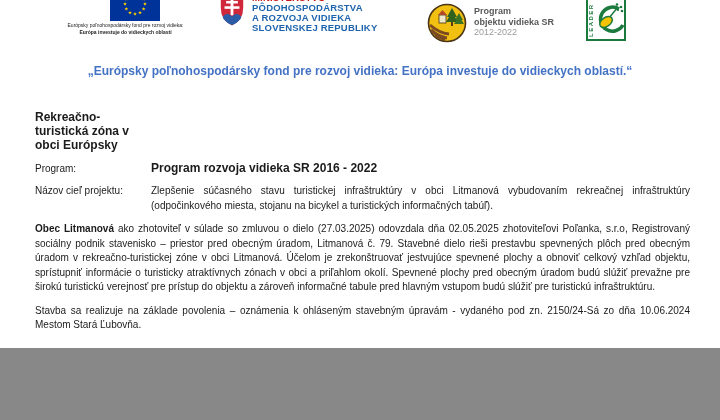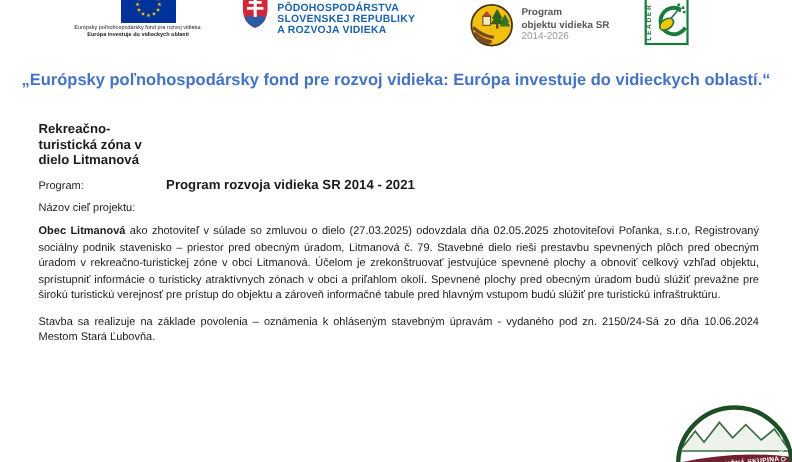--- a/index.html
+++ b/index.html
@@ -1,16 +1,16 @@
 <!DOCTYPE html>
 <html><head>
 <meta charset="utf-8">
 <style>
   html,body{margin:0;padding:0;background:#888;}
-  #page{position:relative;width:720px;height:420px;background:#fff;overflow:hidden;
+  #page{position:relative;width:720px;height:348px;background:#fff;overflow:hidden;
         font-family:"Liberation Sans",sans-serif;color:#1b1b1b;margin:0 auto;}
 
   
   .eu-flag{position:absolute;left:110px;top:-13px;}
   .eu-caption{position:absolute;left:28px;top:22px;width:195px;text-align:center;
               font-size:5px;line-height:6.5px;color:#222;}
   .eu-caption .b{font-weight:700;}
 
   .arms{position:absolute;left:219px;top:-6px;}
   .ministry-text{position:absolute;left:252px;top:0;font-weight:700;font-size:9.5px;
@@ -26,21 +26,21 @@
           border:2px solid #1B7A3D;box-sizing:border-box;}
   .leader-vtext{position:absolute;left:0px;top:2px;height:38px;writing-mode:vertical-rl;
                 transform:rotate(180deg);font-size:6px;font-weight:700;color:#1B7A3D;
                 letter-spacing:1.5px;text-align:center;width:8px;}
   .leader svg{position:absolute;left:7px;top:2px;}
 
   .mas{position:absolute;left:610px;top:364px;}
 
   
   .heading{position:absolute;left:0;right:0;top:64px;text-align:center;
-           font-size:15px;font-weight:700;color:#4472C4;}
+           font-size:12px;font-weight:700;color:#4472C4;}
 
   .content{position:absolute;left:35px;right:30px;top:110px;}
   .frow{display:grid;grid-template-columns:116px 1fr;align-items:baseline;margin-bottom:9px;}
   .flabel{font-size:10px;}
   .fvalue{font-size:12px;font-weight:700;}
   .fvalue.plain{font-size:10px;font-weight:400;text-align:justify;line-height:14.5px;}
 
   .para{font-size:10px;line-height:14.5px;text-align:justify;margin:9px 0 0 0;}
   .para b{font-weight:700;}
   .para:first-of-type{}
@@ -80,70 +80,71 @@
       <path d="M1.5,0 H22.5 V13 Q22.5,25 12,29.5 Q1.5,25 1.5,13 Z" fill="#D1273B"></path>
       <rect x="10.7" y="3" width="2.6" height="17" fill="#fff"></rect>
       <rect x="6.5" y="6.5" width="11" height="2.4" fill="#fff"></rect>
       <rect x="5" y="11.5" width="14" height="2.4" fill="#fff"></rect>
       <path d="M3.5,21 Q7.5,16.5 12,21 Q16.5,16.5 20.5,21 L20.5,22.5 Q17,27.5 12,29 Q7,27.5 3.5,22.5 Z" fill="#2B5CA8"></path>
     </svg>
   </div>
   <div class="ministry-text">
     <span class="cut">MINISTERSTVO</span>
     <div>PÔDOHOSPODÁRSTVA</div>
+    <div>A ROZVOJA VIDIEKA</div>
     <div>SLOVENSKEJ REPUBLIKY</div>
-    <div>A ROZVOJA VIDIEKA</div>
   </div>
 
   <div class="prv-badge">
     <svg width="40" height="40" viewBox="0 0 40 40">
       <circle cx="20" cy="20" r="18.5" fill="#F2C011" stroke="#4A3415" stroke-width="1.6"></circle>
       <path d="M3,22 Q12,30 22,31" stroke="#7B4A21" stroke-width="3" fill="none"></path>
       <path d="M4,27 Q12,34 20,35" stroke="#7B4A21" stroke-width="3" fill="none"></path>
       <path d="M8,32 Q13,36 18,37" stroke="#7B4A21" stroke-width="2.5" fill="none"></path>
       <rect x="12" y="12" width="7" height="8" fill="#EFE8C8" stroke="#4A3415" stroke-width="0.8"></rect>
       <path d="M11,12 L15.5,7 L20,12 Z" fill="#B24A2A"></path>
       <path d="M25,5 L20,14 H30 Z" fill="#2F611F"></path>
       <path d="M25,9 L19,19 H31 Z" fill="#2F611F"></path>
       <rect x="24" y="19" width="2" height="4" fill="#5B3A17"></rect>
       <path d="M32,10 L28,17 H36 Z" fill="#3A7326"></path>
       <path d="M32,13 L27,21 H37 Z" fill="#3A7326"></path>
     </svg>
   </div>
   <div class="prv-text">
     <div class="l1">Program</div>
     <div class="l2">objektu vidieka SR</div>
-    <div class="l3">2014-2026</div>
+    <div class="l3">2012-2022</div>
   </div>
 
   <div class="leader">
     <div class="leader-vtext">LEADER</div>
     <svg width="30" height="38" viewBox="0 0 30 38">
       <path d="M24,8 A12,12 0 1 0 28,24" stroke="#1B7A3D" stroke-width="3.5" fill="none"></path>
       <line x1="14" y1="17" x2="23" y2="6" stroke="#1B7A3D" stroke-width="1.5"></line>
       <ellipse cx="11" cy="21" rx="7" ry="4.5" transform="rotate(-35 11 21)" fill="#F5C400" stroke="#1B7A3D" stroke-width="1.5"></ellipse>
       <circle cx="22" cy="3.5" r="1.3" fill="#1B7A3D"></circle>
       <circle cx="26" cy="6" r="1.3" fill="#1B7A3D"></circle>
       <circle cx="27" cy="10" r="1.3" fill="#1B7A3D"></circle>
       <circle cx="23" cy="9" r="1.1" fill="#1B7A3D"></circle>
     </svg>
   </div>
 
   <div class="heading">„Európsky poľnohospodársky fond pre rozvoj vidieka: Európa investuje do vidieckych oblastí.“</div>
 
   <div class="content">
     <div class="frow">
-      <div class="fvalue">Rekreačno-turistická zóna v dielo Litmanová</div>
+      <div class="fvalue">Rekreačno-turistická zóna v obci Európsky</div>
     </div>
     <div class="frow">
       <div class="flabel">Program:</div>
-      <div class="fvalue">Program rozvoja vidieka SR 2014 - 2021</div>
+      <div class="fvalue">Program rozvoja vidieka SR 2016 - 2022</div>
     </div>
     <div class="frow">
       <div class="flabel">Názov cieľ projektu:</div>
+      <div class="fvalue plain">Zlepšenie súčasného stavu turistickej infraštruktúry v obci Litmanová vybudovaním rekreačnej infraštruktúry (odpočinkového miesta, stojanu na bicykel a turistických informačných tabúľ).</div>
     </div>
 
     <p class="para"><b>Obec Litmanová</b><span> ako zhotoviteľ v súlade so zmluvou o dielo (27.03.2025) odovzdala dňa 02.05.2025 zhotoviteľovi Poľanka, s.r.o, Registrovaný sociálny podnik stavenisko – priestor pred obecným úradom, Litmanová č. 79. Stavebné dielo rieši prestavbu spevnených plôch pred obecným úradom v rekreačno-turistickej zóne v obci Litmanová. Účelom je zrekonštruovať jestvujúce spevnené plochy a obnoviť celkový vzhľad objektu, sprístupniť informácie o turisticky atraktívnych zónach v obci a priľahlom okolí. Spevnené plochy pred obecným úradom budú slúžiť prevažne pre širokú turistickú verejnosť pre prístup do objektu a zároveň informačné tabule pred hlavným vstupom budú slúžiť pre turistickú infraštruktúru.</span></p>
 
 
 
     <p class="para">Stavba sa realizuje na základe povolenia – oznámenia k ohláseným stavebným úpravám - vydaného pod zn. 2150/24-Sá zo dňa 10.06.2024 Mestom Stará Ľubovňa.</p>
   </div>
 
   <div class="mas">

